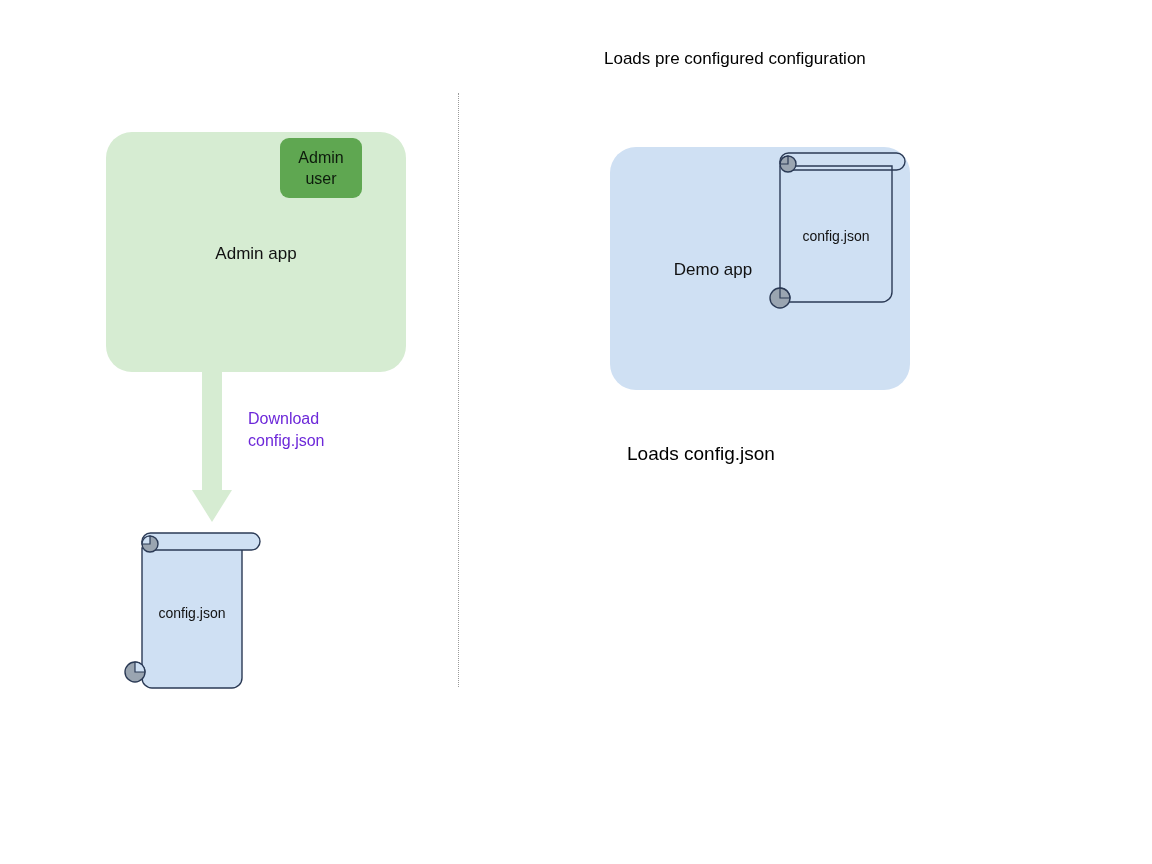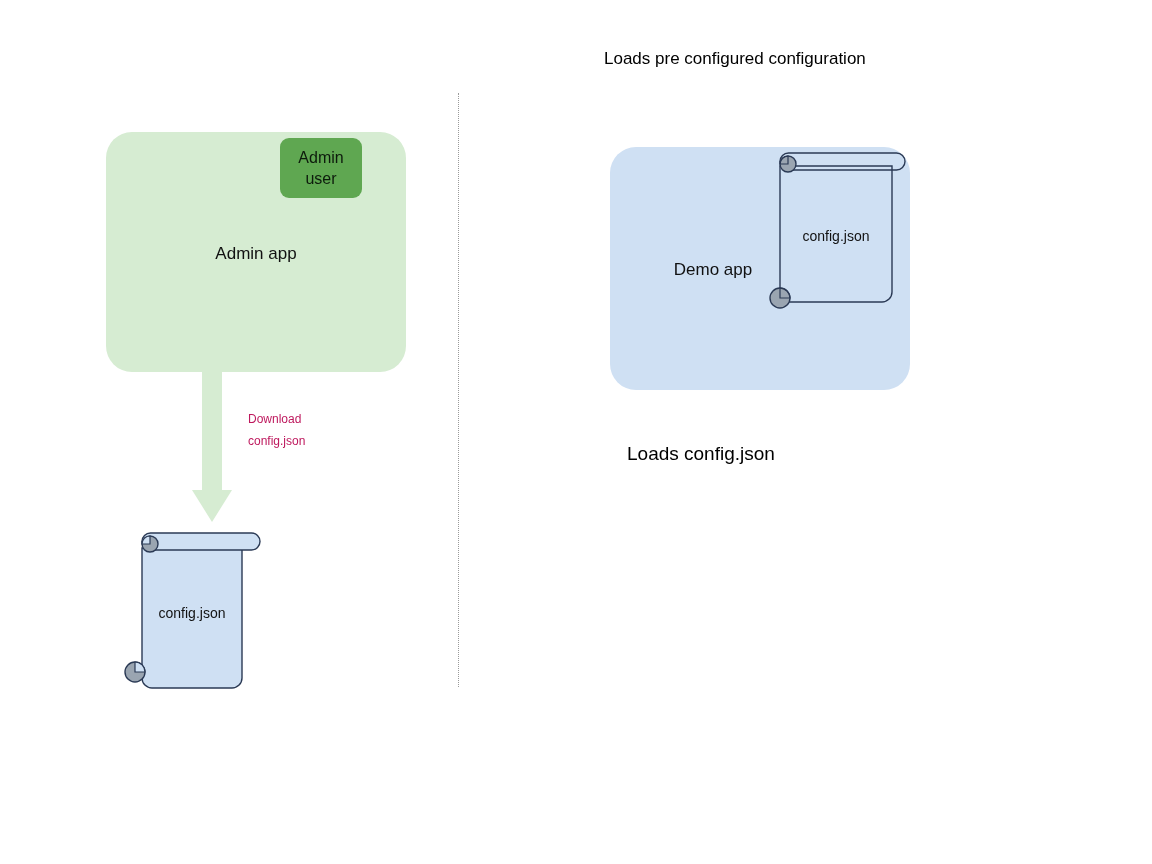--- a/index.html
+++ b/index.html
@@ -71,23 +71,23 @@
   .divider {
     border-left: 1px dotted #9a9a9a;
     width: 0;
   }
 
   
   .arrow-svg { display: block; }
 
   
   .arrow-caption {
-    font-size: 12px;
+    font-size: 16px;
     line-height: 22px;
-    color: #be185d;
+    color: #6d28d9;
     white-space: nowrap;
   }
 
   
   .scroll-svg { display: block; overflow: visible; }
 
   .scroll-label {
     position: absolute;
     text-align: center;
     font-size: 14px;

